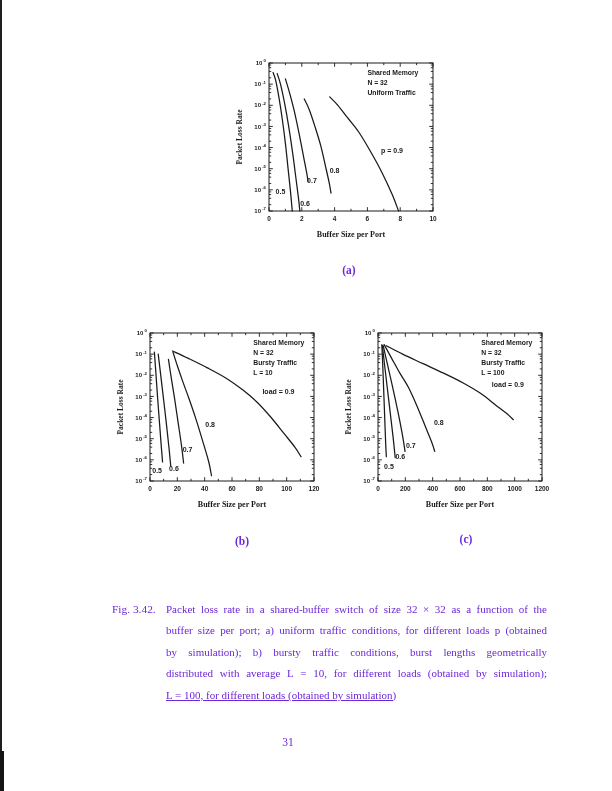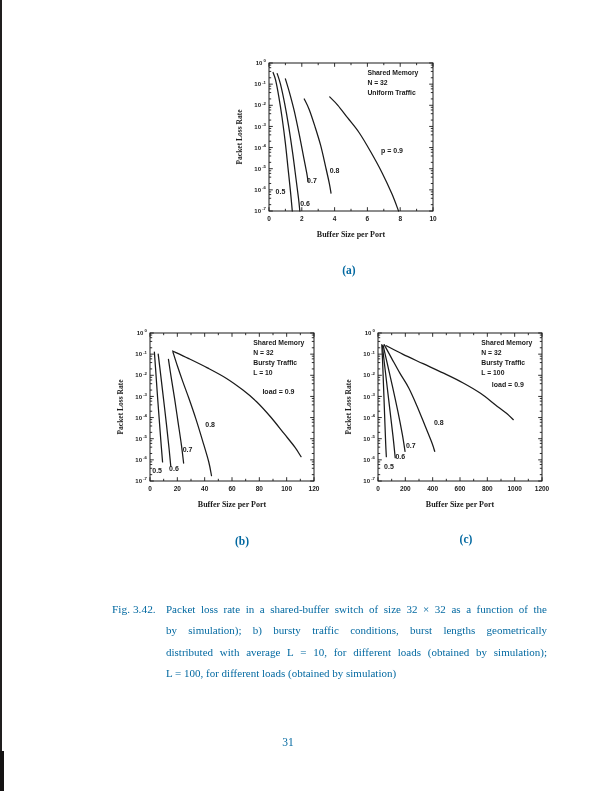--- a/index.html
+++ b/index.html
@@ -1,32 +1,32 @@
 <!DOCTYPE html>
 <html><head>
 <meta charset="utf-8">
 <style>
   html,body{margin:0;padding:0;background:#e8e8e8;}
   .page{position:relative;width:612px;height:791px;background:#ffffff;overflow:hidden;
-        font-family:"Liberation Serif", serif;color:#0369a1;}
+        font-family:"Liberation Serif", serif;color:#6d28d9;}
   .edge-line{position:absolute;left:0;top:0;width:2px;height:791px;background:#201e1e;}
   .edge-blob{position:absolute;left:0;top:751px;width:4px;height:40px;background:#151313;}
   .chart-box{position:absolute;width:210px;height:190px;}
   .chart-a{left:235px;top:55px;}
   .chart-b{left:116px;top:325px;}
   .chart-c{left:344px;top:325px;}
   .sub-label{position:absolute;width:40px;text-align:center;font-weight:bold;
              font-size:11.5px;font-family:"Liberation Serif", serif;}
   .sub-a{left:329px;top:264px;}
   .sub-b{left:222px;top:535px;}
   .sub-c{left:446px;top:533px;}
   .caption-tag{position:absolute;left:112px;top:599px;font-size:11.4px;line-height:21.4px;}
   .caption{position:absolute;left:166px;top:599px;width:381px;font-size:11px;line-height:21.4px;}
   .cl{text-align:justify;text-align-last:justify;}
-  .cl-last{text-align:justify;text-align-last:left;}
+  .cl-last{text-align:justify;text-align-last:left;text-decoration:underline;}
   .page-number{position:absolute;left:0;right:36px;top:736px;text-align:center;font-size:11.5px;}
 </style>
 </head>
 <body>
 
 <div class="page">
   <div class="edge-line"></div>
   <div class="edge-blob"></div>
 
   <div class="chart-box chart-a">
@@ -438,19 +438,20 @@
       </svg>
   </div>
 
   <div class="sub-label sub-a">(a)</div>
   <div class="sub-label sub-b">(b)</div>
   <div class="sub-label sub-c">(c)</div>
 
   <div class="caption-tag">Fig. 3.42.</div>
   <div class="caption">
     <div class="cl">Packet loss rate in a shared-buffer switch of size 32 × 32 as a function of the</div>
+    <div class="cl">buffer size per port; a) uniform traffic conditions, for different loads p (obtained</div>
     <div class="cl">by simulation); b) bursty traffic conditions, burst lengths geometrically</div>
     <div class="cl">distributed with average L = 10, for different loads (obtained by simulation);</div>
     <div class="cl cl-last">L = 100, for different loads (obtained by simulation)</div>
   </div>
 
   <div class="page-number">31</div>
 </div>
 
 </body></html>

